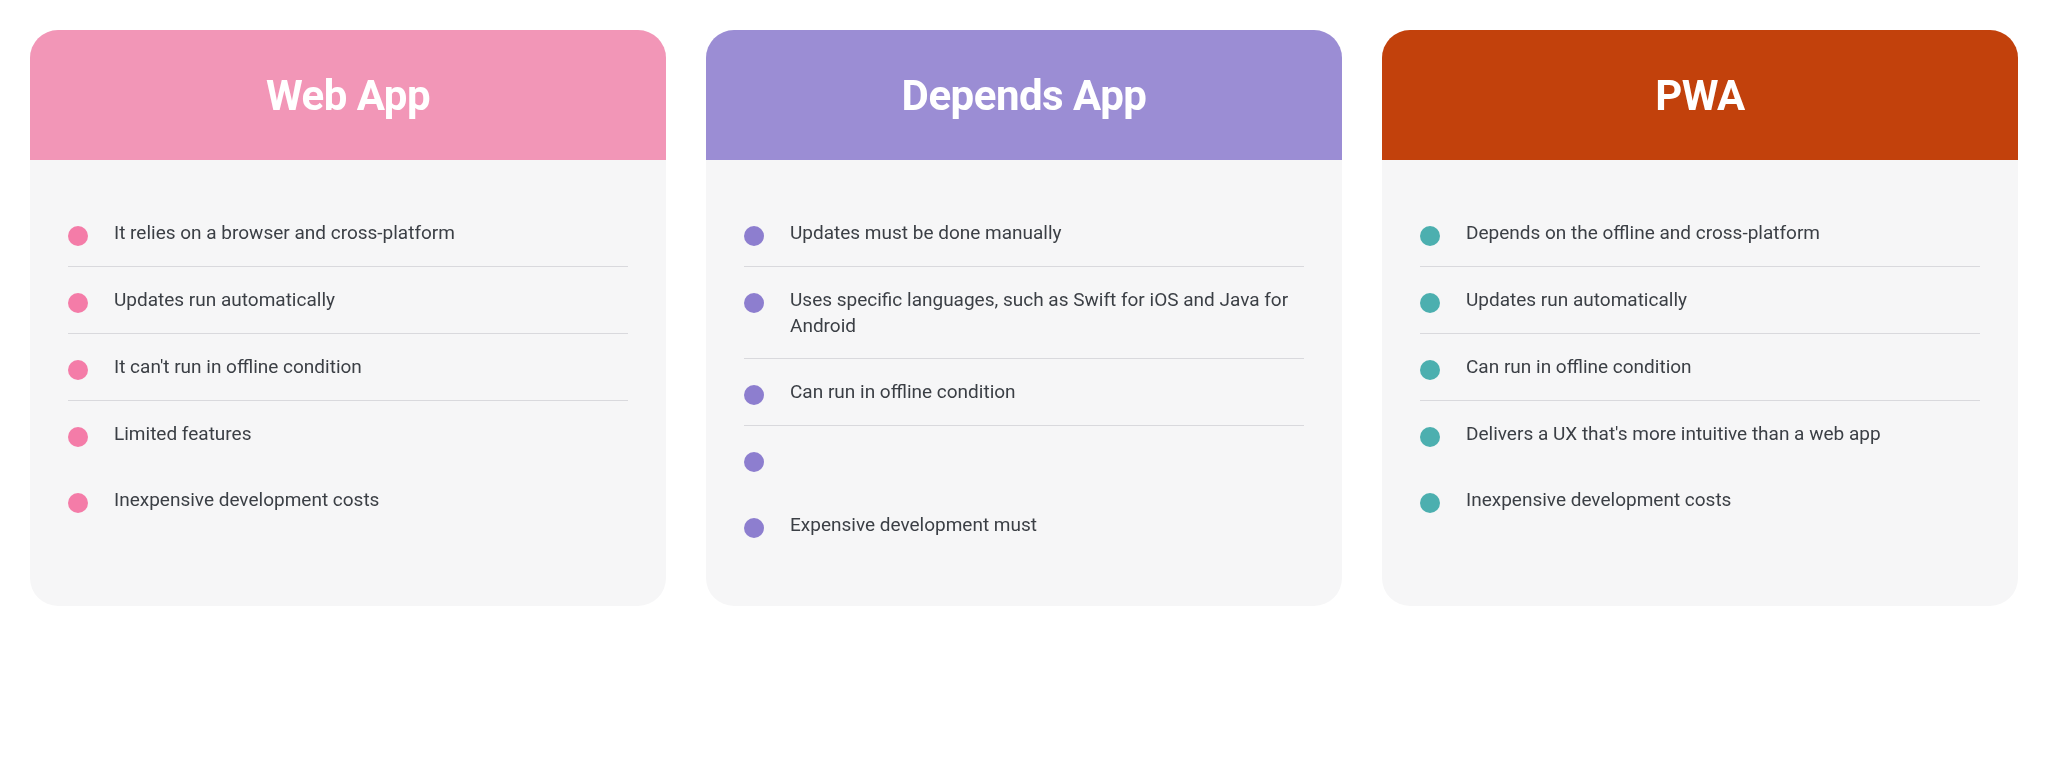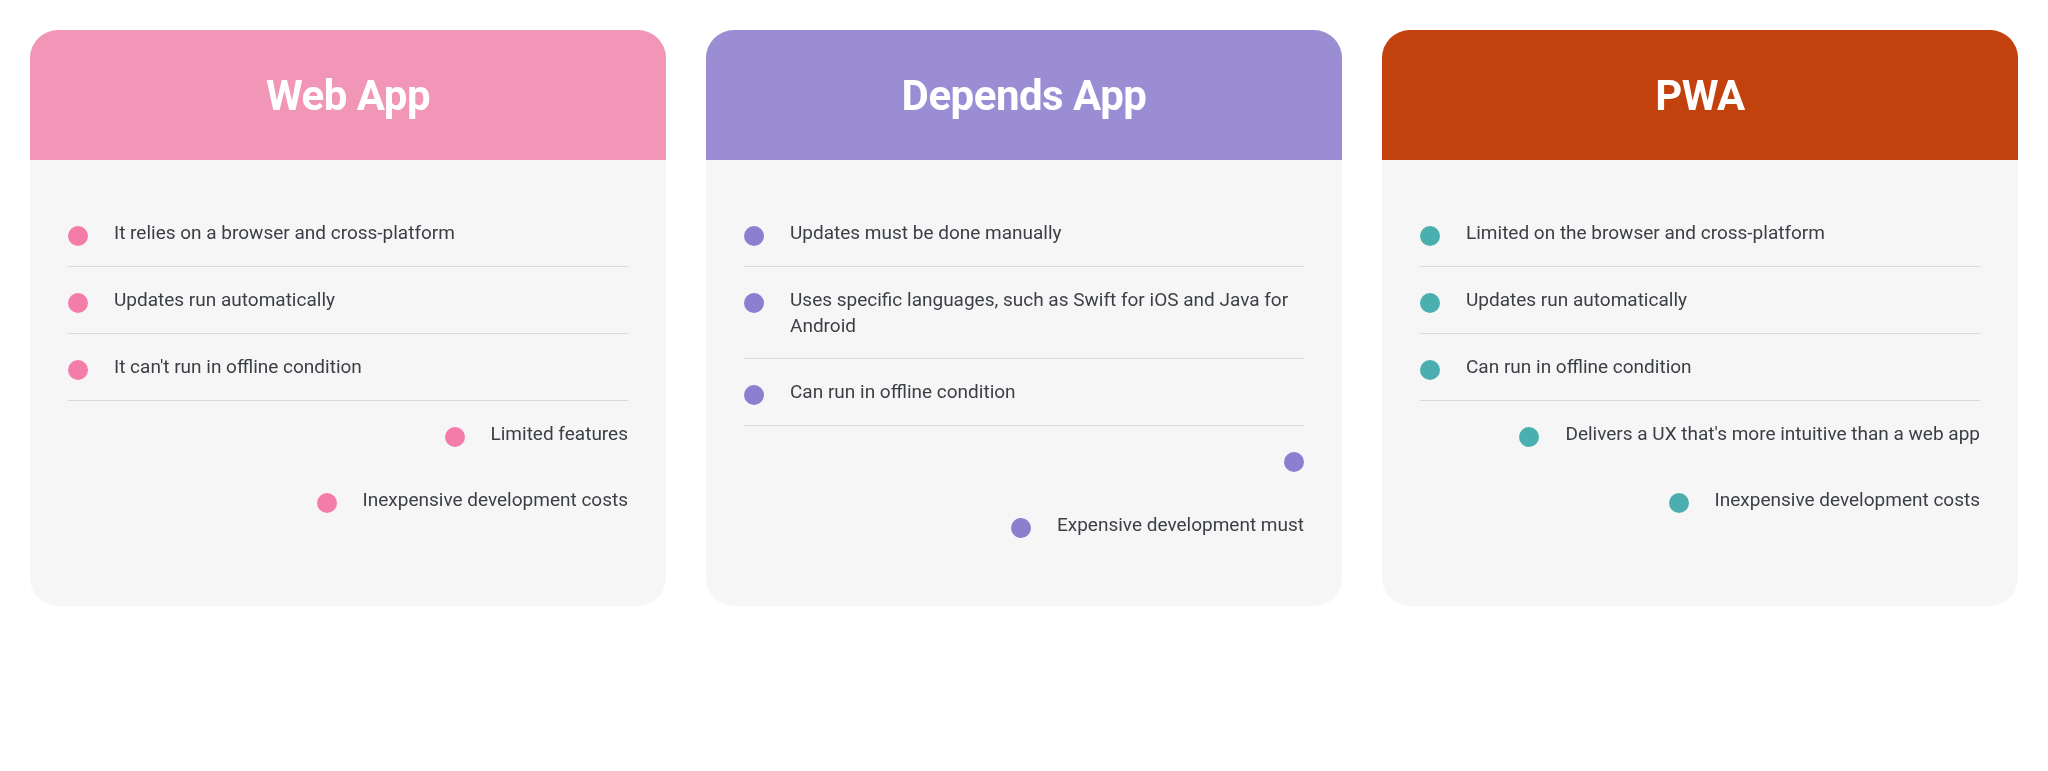--- a/index.html
+++ b/index.html
@@ -43,21 +43,20 @@
   .feature-item {
     display: flex;
     align-items: flex-start;
     gap: 26px;
     padding: 20px 0;
     border-bottom: 1px solid #d9d9dd;
   }
   .feature-item:last-child,
   .feature-item.no-border {
     border-bottom: none;
-    justify-content: flex-end;
   }
   .bullet {
     width: 20px;
     height: 20px;
     border-radius: 50%;
     flex-shrink: 0;
     margin-top: 6px;
   }
   .bullet.pink   { background: #f47ca8; }
   .bullet.purple { background: #8d7ecf; }
@@ -128,21 +127,21 @@
     </div>
   </div>
 
   <div class="card">
     <div class="card-header teal">
       <span>PWA</span>
     </div>
     <div class="card-body">
       <div class="feature-item">
         <span class="bullet teal"></span>
-        <span class="feature-text">Limited on the browser and cross-platform</span>
+        <span class="feature-text">Depends on the offline and cross-platform</span>
       </div>
       <div class="feature-item">
         <span class="bullet teal"></span>
         <span class="feature-text">Updates run automatically</span>
       </div>
       <div class="feature-item">
         <span class="bullet teal"></span>
         <span class="feature-text">Can run in offline condition</span>
       </div>
       <div class="feature-item no-border">

